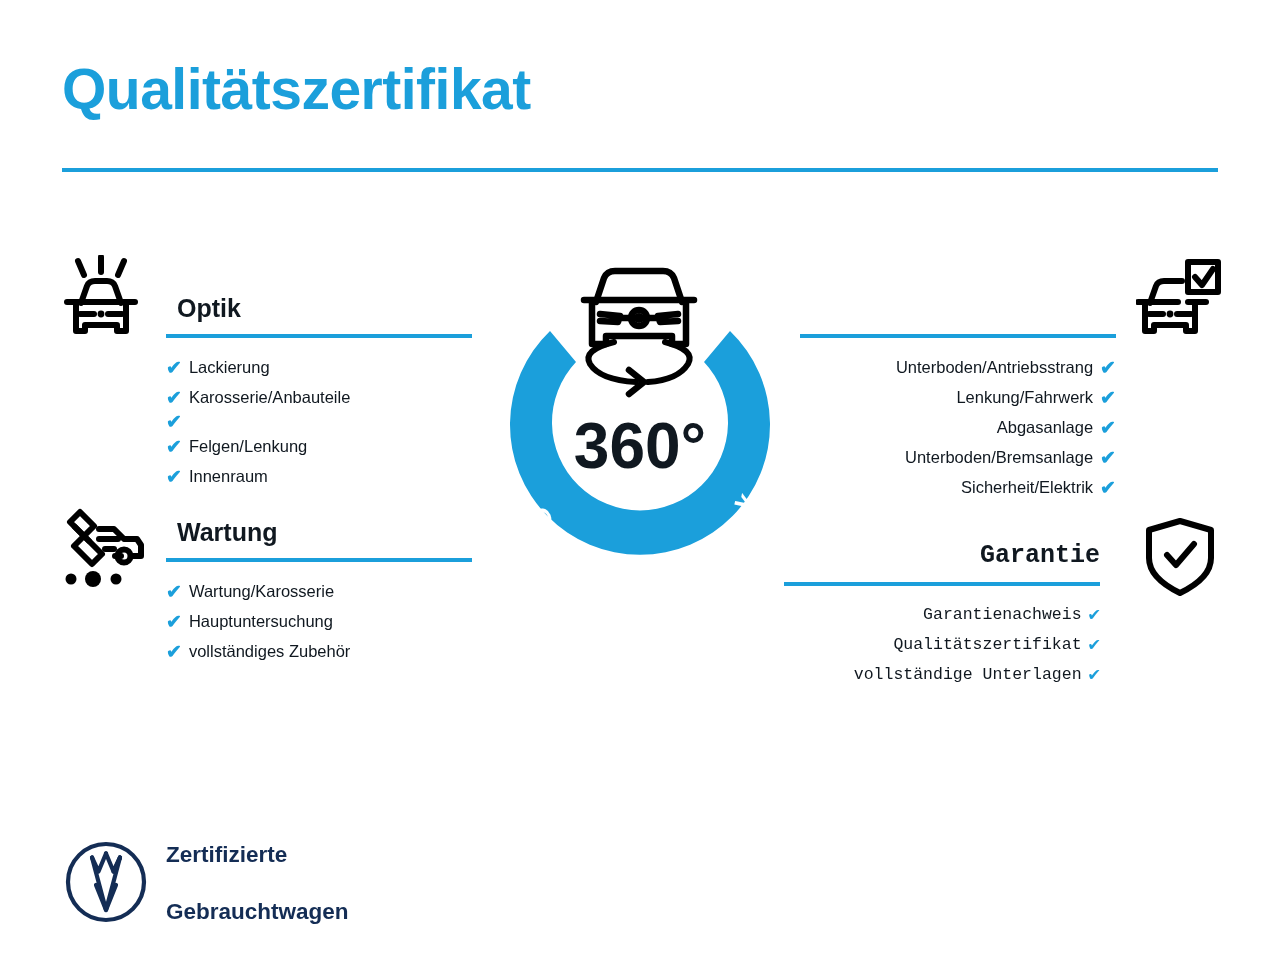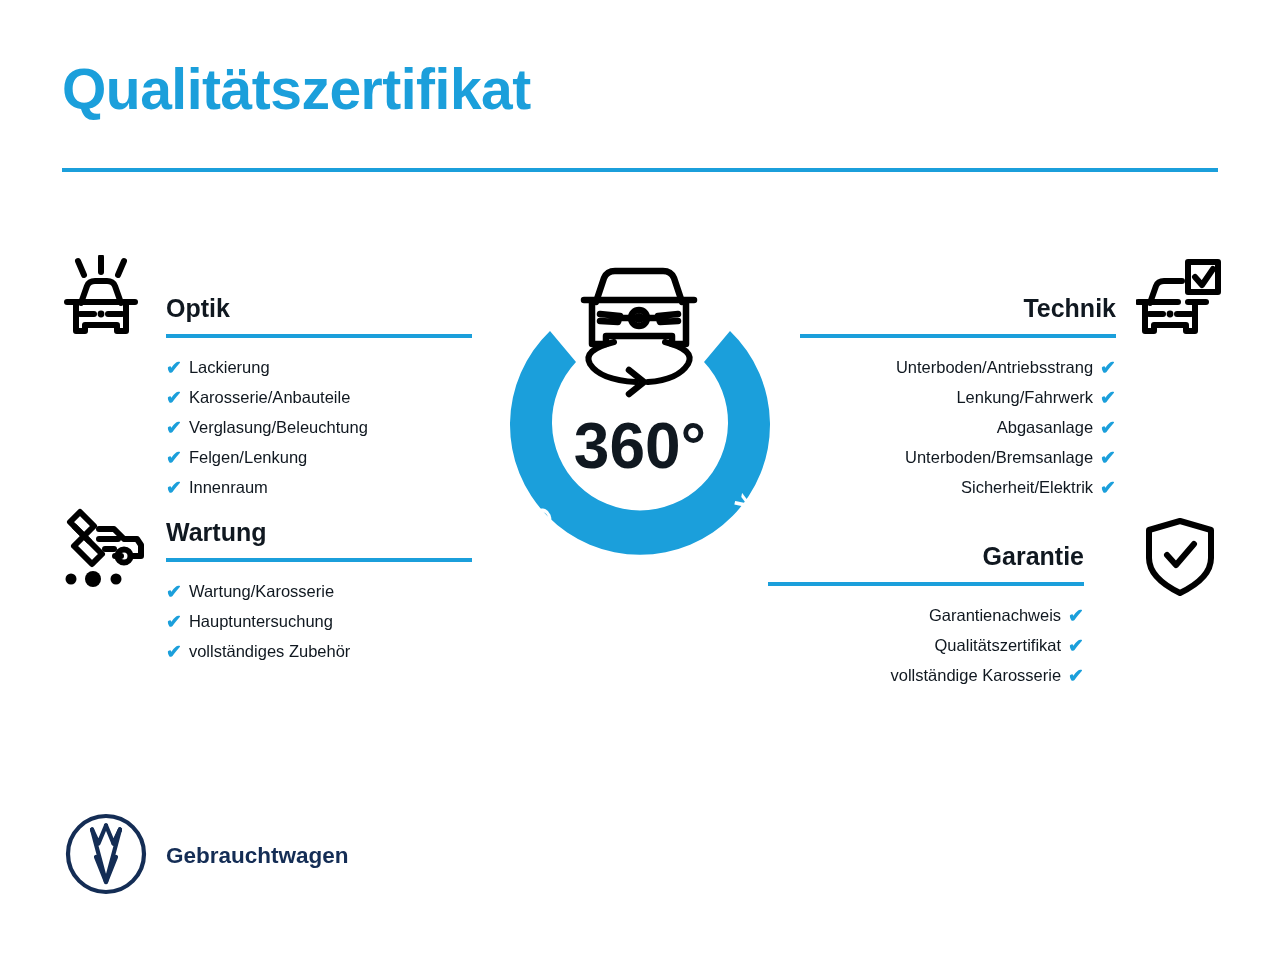--- a/index.html
+++ b/index.html
@@ -62,34 +62,34 @@
   }
   .check {
     color:#1b9fdb;
     font-size:19px;
     font-weight:bold;
     line-height:1;
     display:inline-block;
   }
 
   
-  .align-left .sec-title { text-align:left; }
+  .align-left .sec-title { text-align:left;margin-left:11px; }
   .align-left li { justify-content:flex-start; }
   .align-left .check { margin-right:7px; }
 
   
   .align-right .sec-title { text-align:right; }
   .align-right li { justify-content:flex-end; }
   .align-right .check { margin-left:7px; order:2; }
 
   
   #sec-optik   { left:166px; top:292px; width:306px; }
   #sec-wartung { left:166px; top:516px; width:306px; }
   #sec-technik { left:800px; top:292px; width:316px; }
-  #sec-garantie{ left:768px; top:540px; width:316px; }
+  #sec-garantie{ left:784px; top:540px; width:316px;font-family:Liberation Mono, monospace; }
 
   
   .sec-icon { position:absolute; }
   #icon-optik    { left:62px; top:255px; }
   #icon-wartung  { left:58px; top:505px; }
   #icon-technik  { left:1136px; top:258px; }
   #icon-garantie { left:1142px; top:516px; }
 
   
   #badge {
@@ -243,21 +243,20 @@
     <li>
         <span class="check">✔</span>
         <span>Lackierung</span>
       </li>
     <li>
         <span class="check">✔</span>
         <span>Karosserie/Anbauteile</span>
       </li>
     <li>
         <span class="check">✔</span>
-        <span>Verglasung/Beleuchtung</span>
       </li>
     <li>
         <span class="check">✔</span>
         <span>Felgen/Lenkung</span>
       </li>
     <li>
         <span class="check">✔</span>
         <span>Innenraum</span>
       </li>
   </ul>
@@ -279,21 +278,20 @@
       </li>
     <li>
         <span class="check">✔</span>
         <span>vollständiges Zubehör</span>
       </li>
   </ul>
 </div>
 
 <div class="section align-right" id="sec-technik">
   <div class="sec-head">
-    <div class="sec-title">Technik</div>
     <div class="sec-rule"></div>
   </div>
   <ul class="sec-list">
     <li>
         <span class="check">✔</span>
         <span>Unterboden/Antriebsstrang</span>
       </li>
     <li>
         <span class="check">✔</span>
         <span>Lenkung/Fahrwerk</span>
@@ -322,32 +320,33 @@
     <li>
         <span class="check">✔</span>
         <span>Garantienachweis</span>
       </li>
     <li>
         <span class="check">✔</span>
         <span>Qualitätszertifikat</span>
       </li>
     <li>
         <span class="check">✔</span>
-        <span>vollständige Karosserie</span>
+        <span>vollständige Unterlagen</span>
       </li>
   </ul>
 </div>
 
 <div id="footer-logo">
   <span>
     <svg width="84" height="84" viewBox="0 0 84 84" fill="none" stroke="#142d55" stroke-width="4.2" stroke-linecap="round" stroke-linejoin="round">
       <circle cx="42" cy="42" r="38"></circle>
       <path d="M42 13.5 L49.5 31.5 L56 17.5"></path>
       <path d="M42 13.5 L34.5 31.5 L28 17.5"></path>
       <path d="M28 17.5 L42 70 L52 45"></path>
       <path d="M56 17.5 L42 70 L32 45"></path>
       <path d="M49.5 31.5 L56 17.5"></path>
     </svg>
   </span>
   <div class="vw-text">
+    <div>Zertifizierte</div>
     <div>Gebrauchtwagen</div>
   </div>
 </div>
 
 </body></html>

